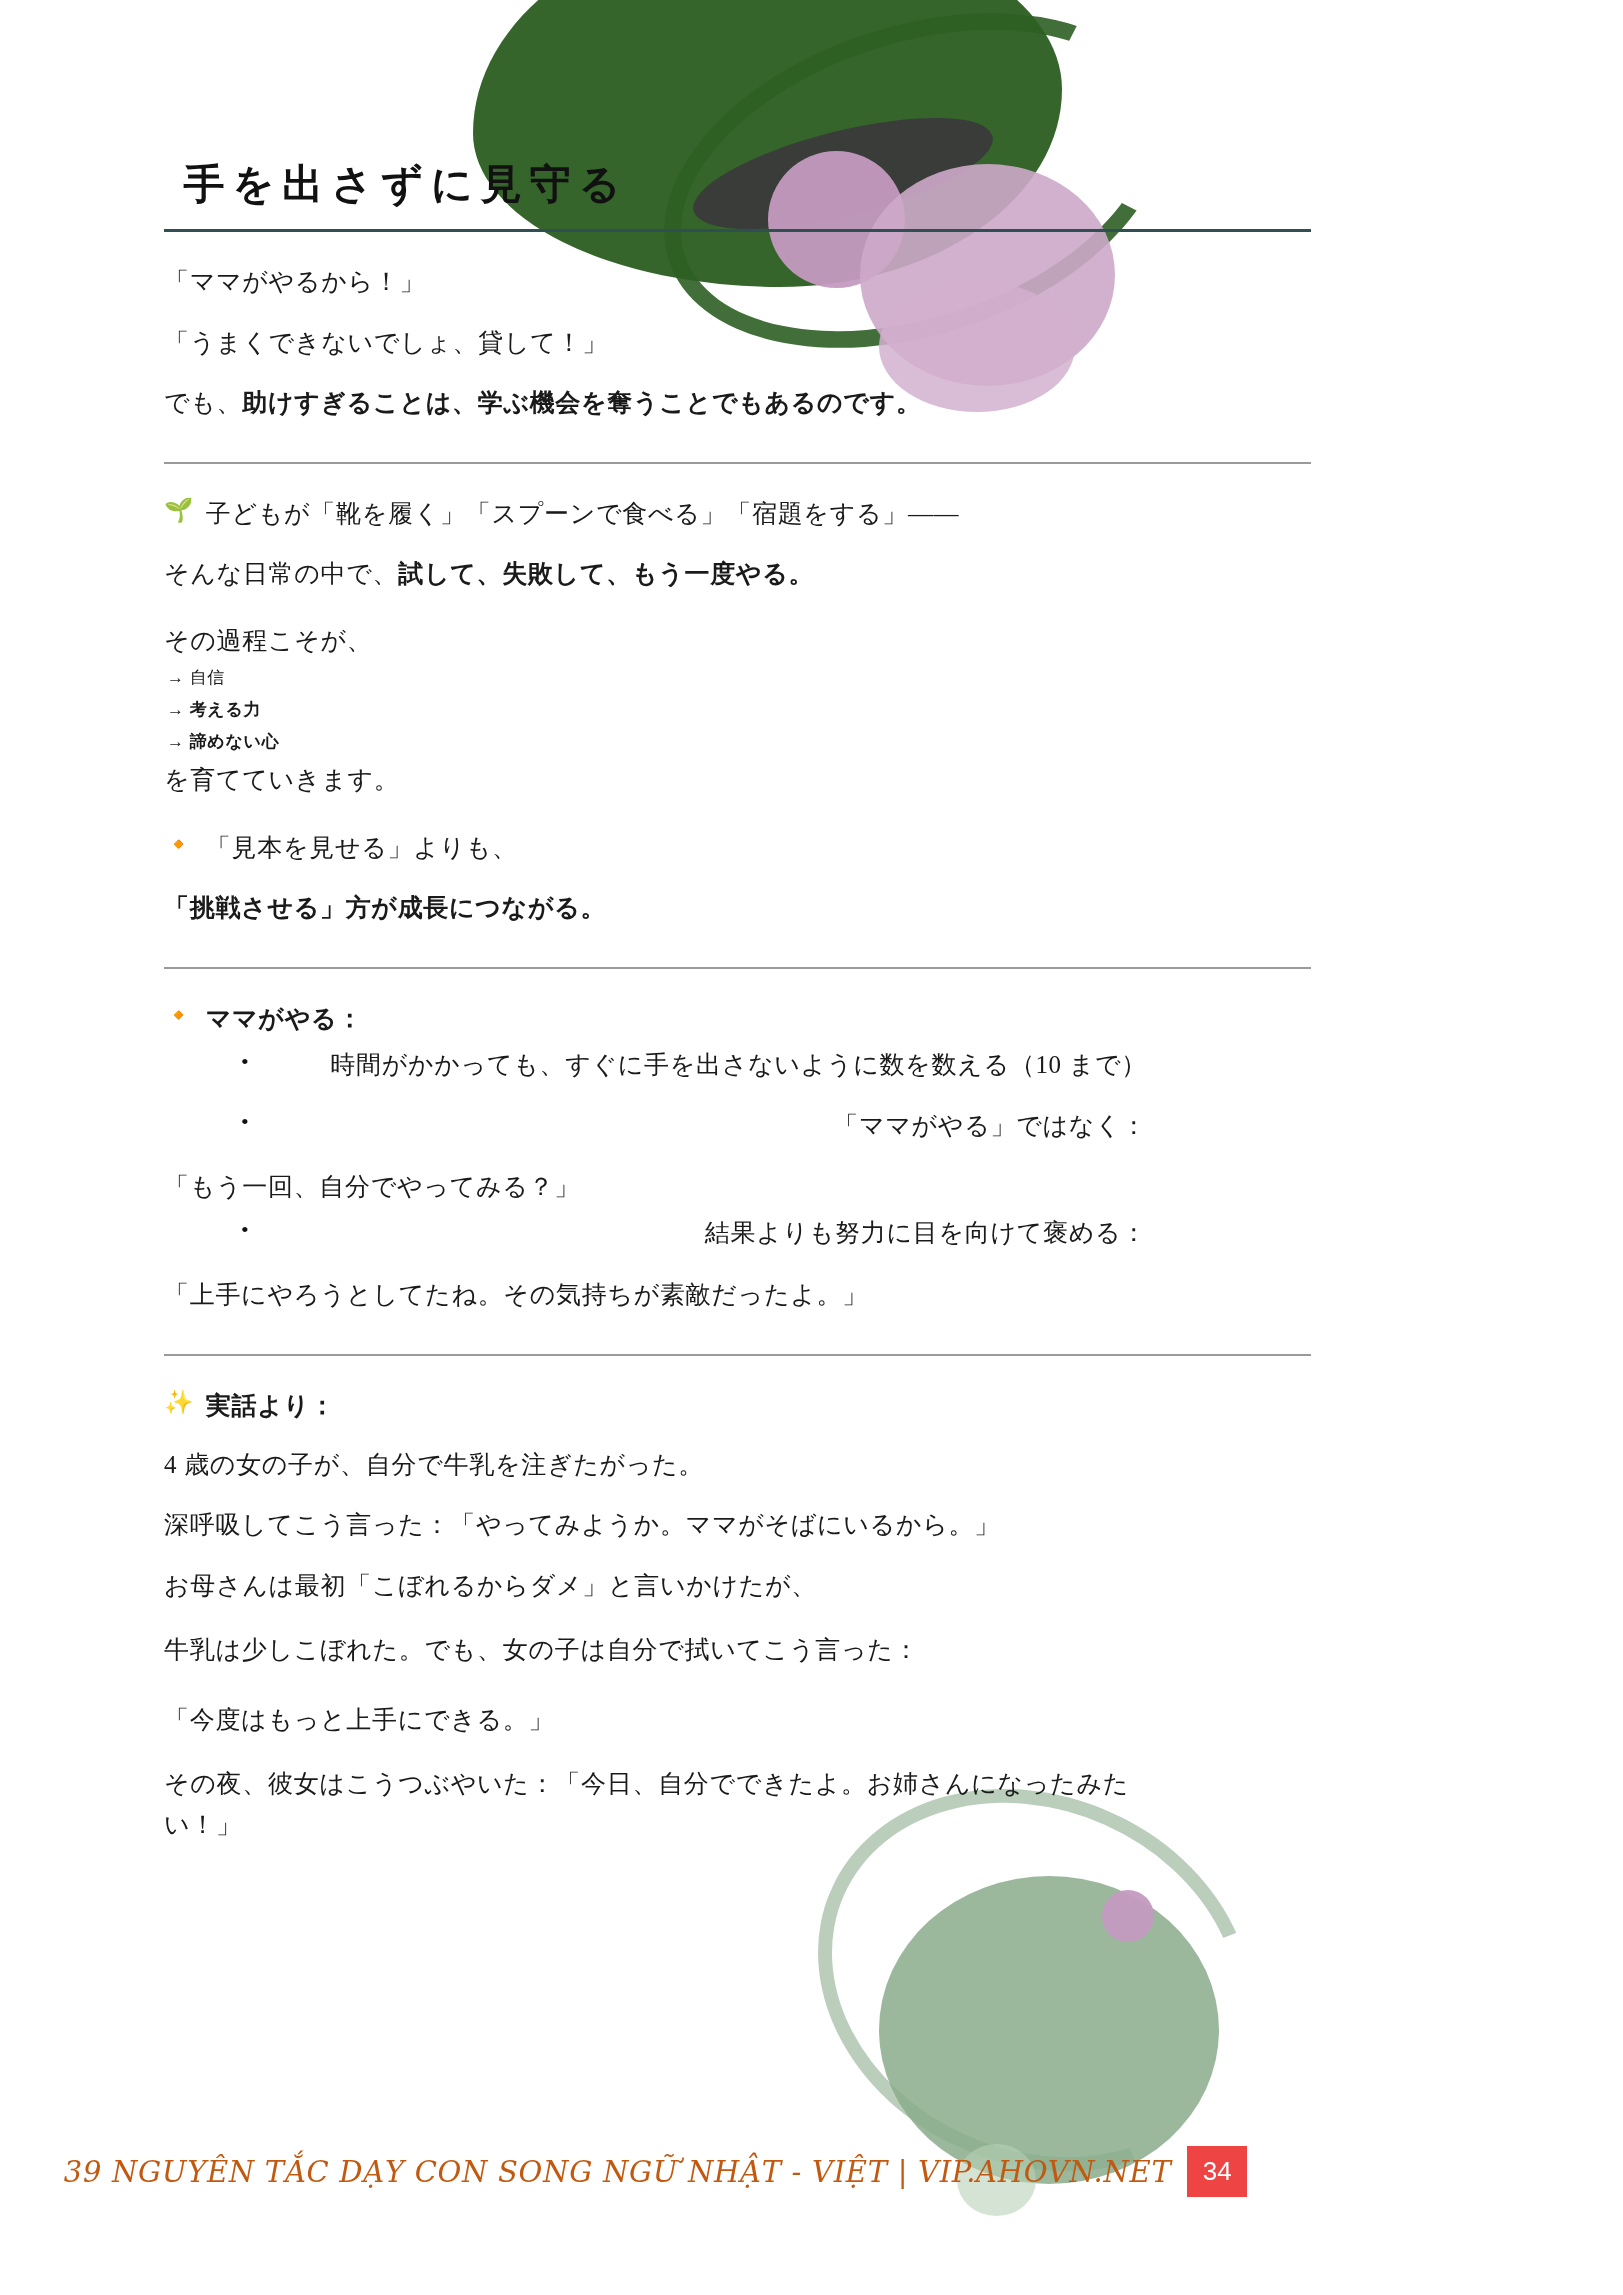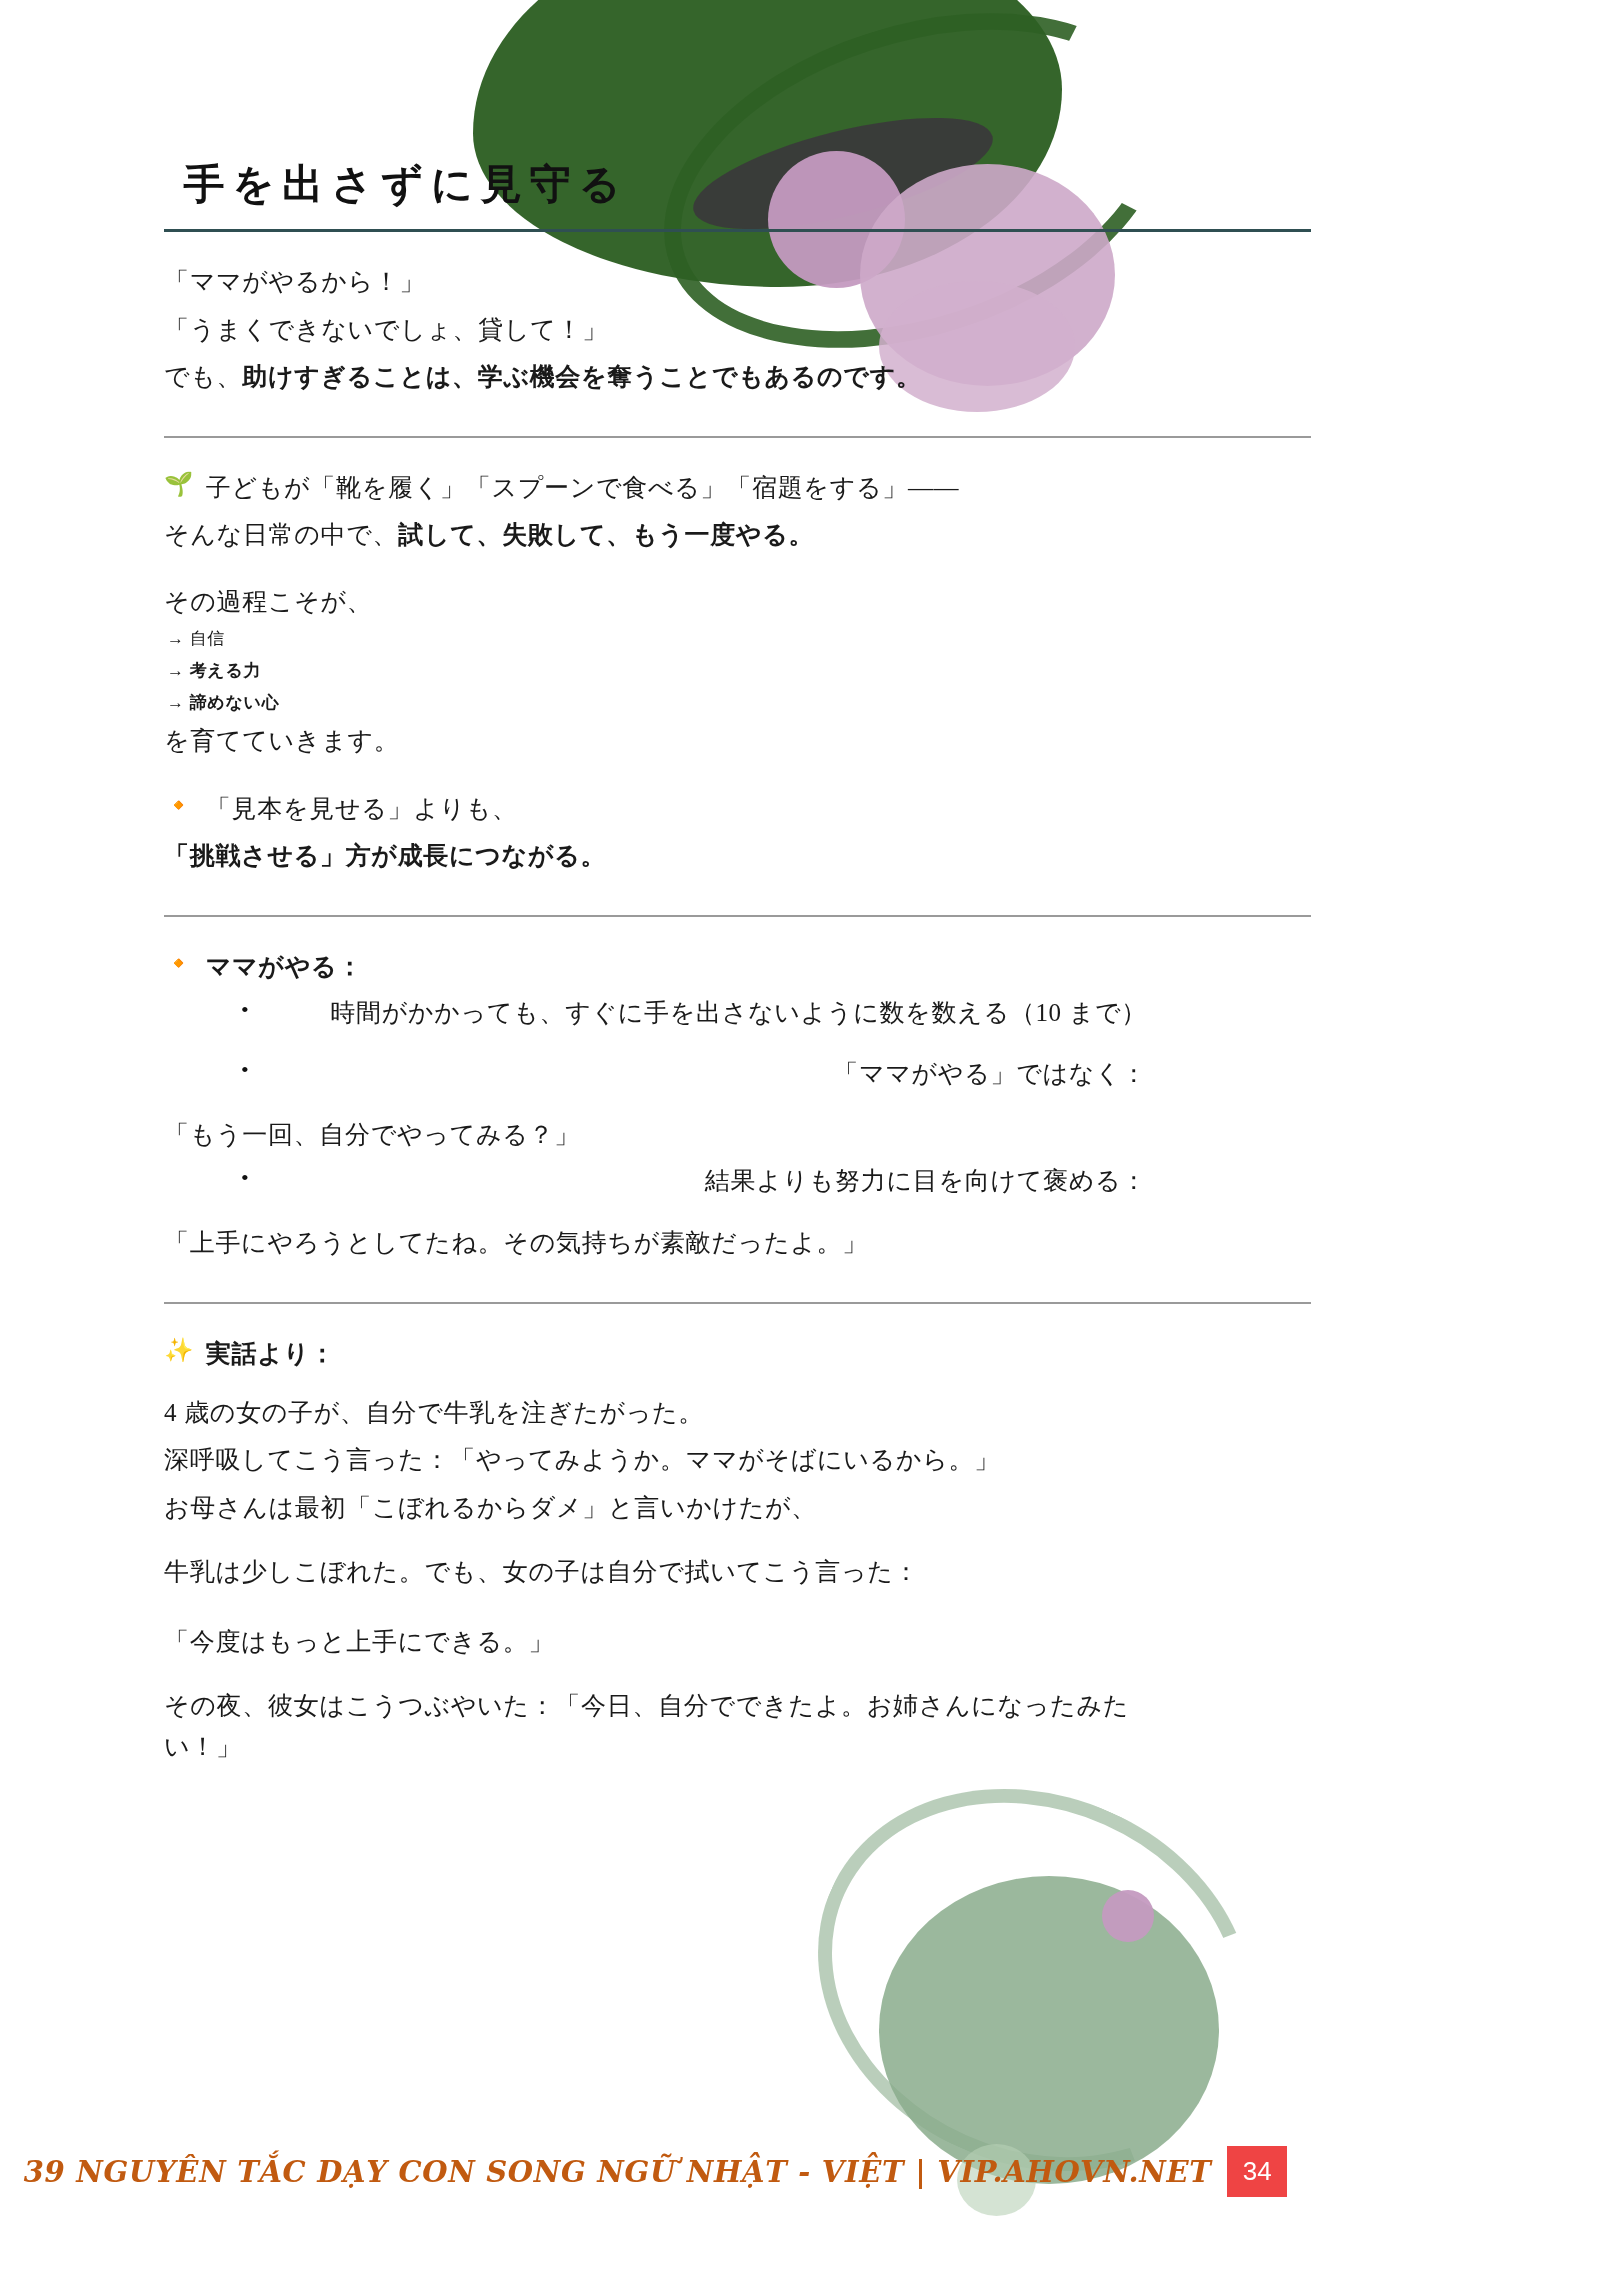--- a/index.html
+++ b/index.html
@@ -146,21 +146,21 @@
   .para {
     font-size: 25px;
     line-height: 1.62;
     margin: 0;
     letter-spacing: 0.7px;
   }
   .block {
     margin-top: 30px;
   }
   .tight {
-    margin-top: 7px;
+    margin-top: 20px;
   }
   b, .b {
     font-weight: 700;
   }
 
   .hr {
     height: 2px;
     background: #9a9a9a;
     width: 1269px;
     margin: 38px 0 30px 0;
@@ -219,21 +219,21 @@
     right: 0;
     bottom: 98px;
     display: flex;
     justify-content: center;
     align-items: center;
     gap: 15.7px;
     z-index: 6;
   }
   .footer-text {
     font-family: "DejaVu Serif", serif;
-    font-weight: 700;
+    font-weight: 400;
     font-style: italic;
     font-size: 29px;
     letter-spacing: 0.7px;
     color: #c15a10;
     white-space: nowrap;
   }
   .page-num {
     width: 60px;
     height: 51px;
     background: #ef4444;

